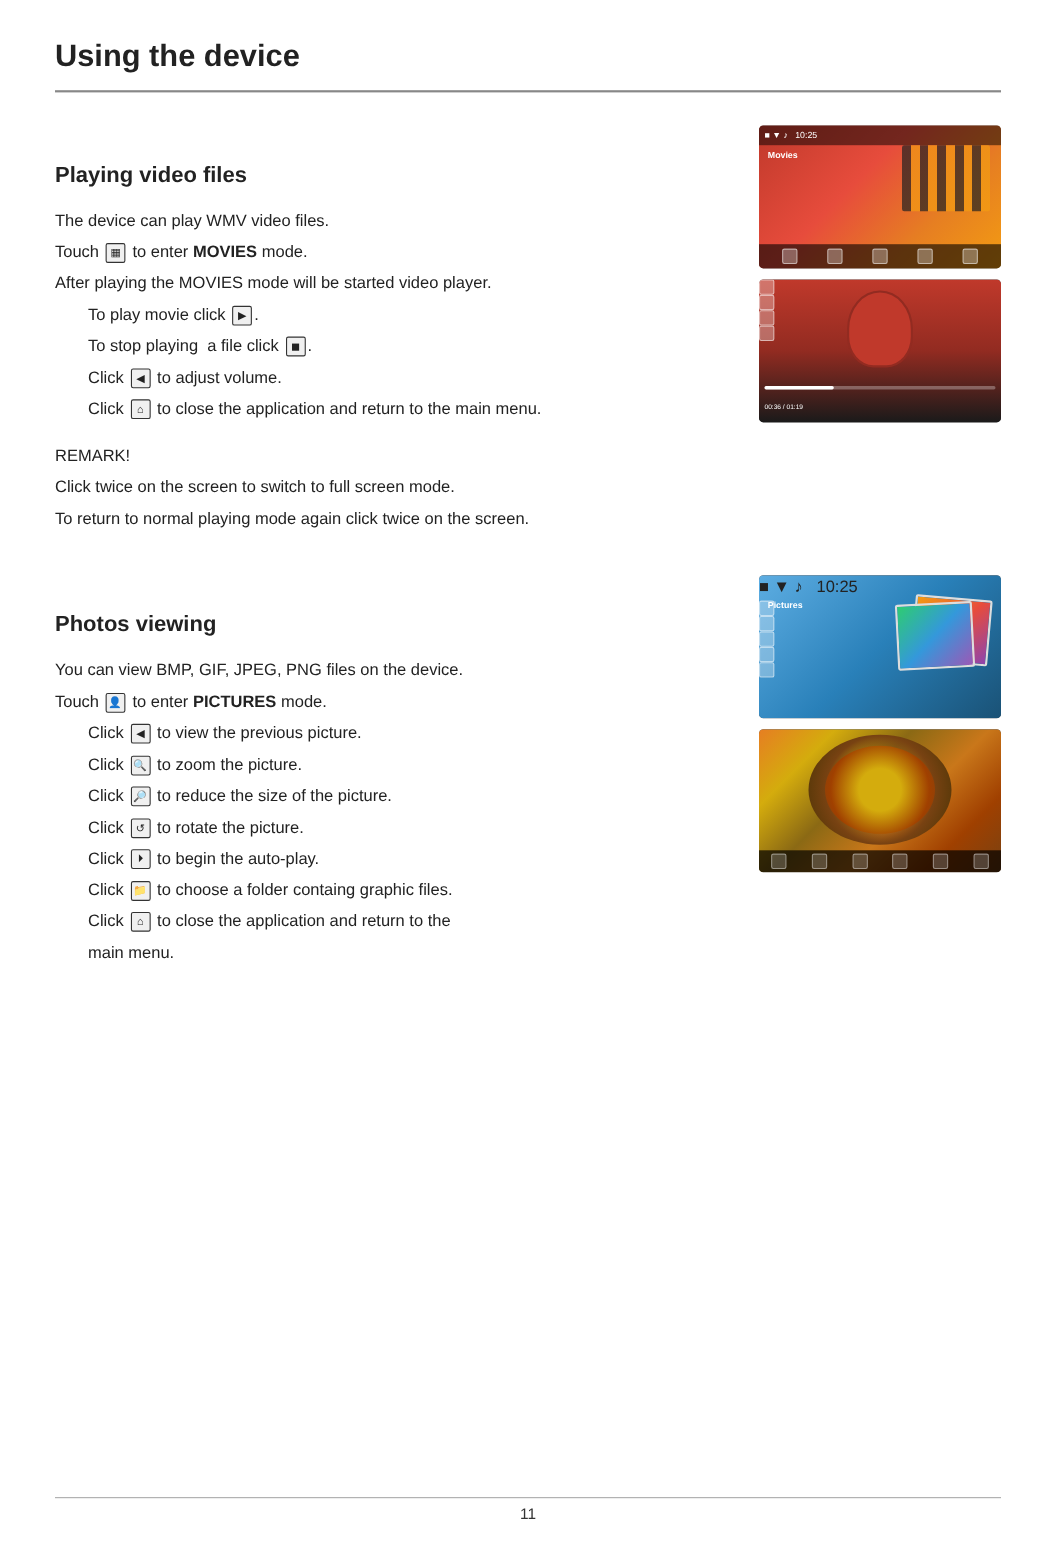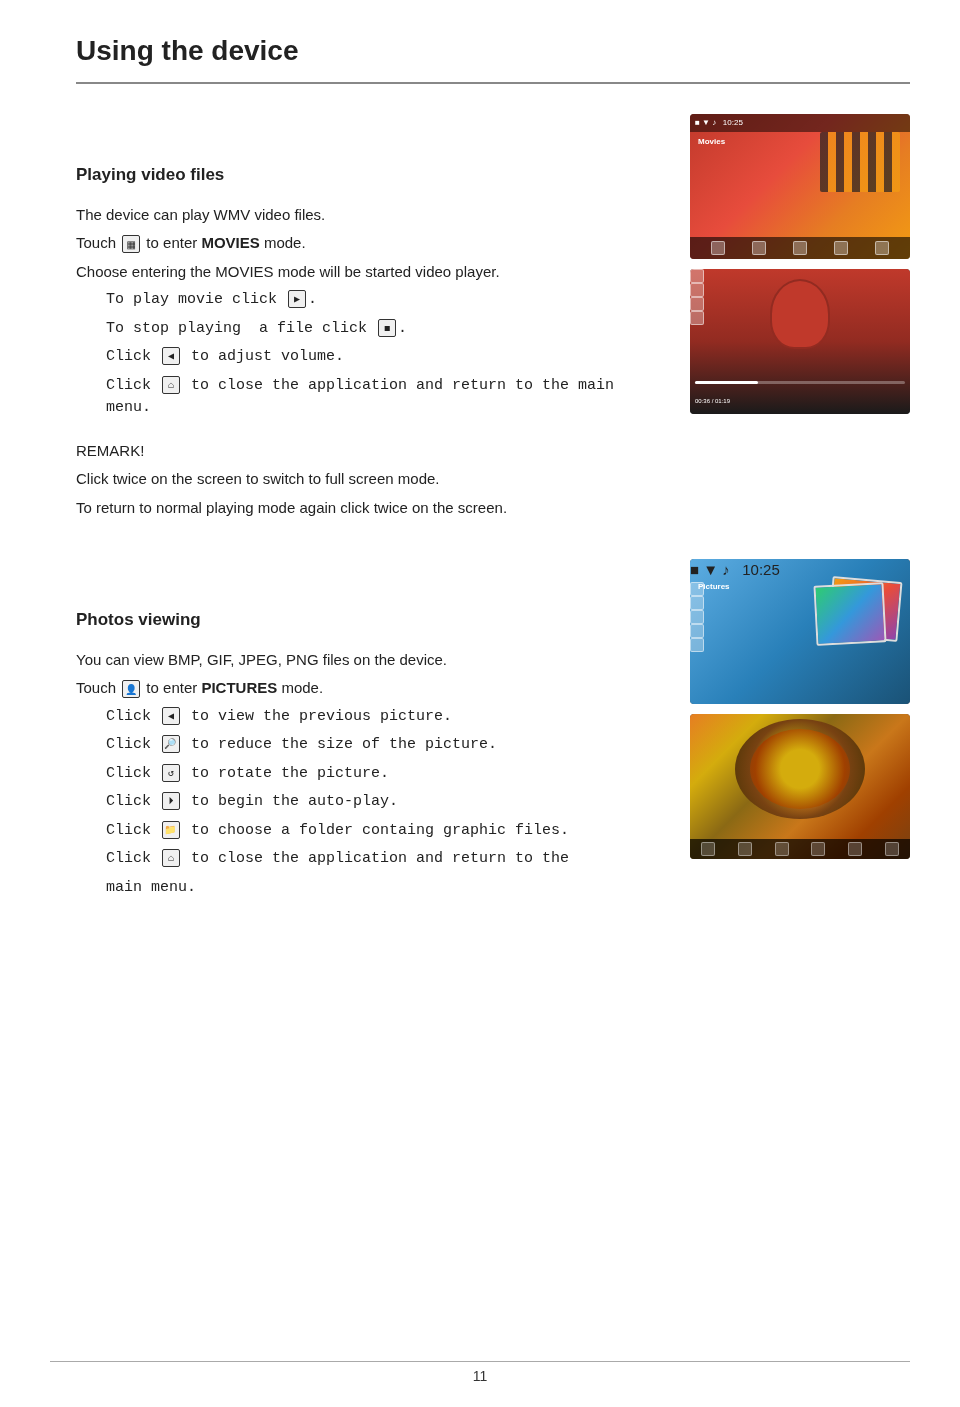--- a/index.html
+++ b/index.html
@@ -8,59 +8,59 @@
       background: #ffffff;
       color: #222;
       font-size: 15px;
       line-height: 1.5;
     }
     .page {
       width: 960px;
       min-height: 1407px;
       margin: 0 auto;
       background: #fff;
-      padding: 30px 50px 60px 76px;
+      padding: 30px 50px 60px 50px;
       position: relative;
     }
     
     .page-header {
       border-bottom: 2px solid #888;
       padding-bottom: 10px;
       margin-bottom: 30px;
     }
     .page-header h1 {
       font-size: 28px;
       font-weight: bold;
       color: #222;
     }
     
     .section-title {
-      font-size: 17px;
+      font-size: 20px;
       font-weight: bold;
       margin-bottom: 16px;
-      margin-top: 48px;
+      margin-top: 30px;
     }
     .content-block {
       display: flex;
       gap: 30px;
       margin-bottom: 20px;
     }
     .text-col {
       flex: 1;
     }
     .image-col {
       width: 220px;
       flex-shrink: 0;
       display: flex;
       flex-direction: column;
       gap: 10px;
     }
     .device-img {
       width: 220px;
-      height: 145px;
+      height: 130px;
       background: #555;
       border-radius: 4px;
       overflow: hidden;
       position: relative;
     }
     
     .movies-top {
       background: linear-gradient(135deg, #c0392b 0%, #e74c3c 40%, #e67e22 70%, #f39c12 100%);
       width: 100%;
       height: 100%;
@@ -258,21 +258,20 @@
     .remark-block {
       margin: 20px 0 10px 0;
     }
     .remark-title {
       font-weight: normal;
       font-size: 15px;
       margin-bottom: 6px;
     }
     .indent {
       margin-left: 30px;
-      font-family: Liberation Mono, monospace;
     }
     .section-separator {
       margin: 30px 0 0 0;
     }
     .page-number {
       position: absolute;
       bottom: 20px;
       left: 50%;
       transform: translateX(-50%);
       font-size: 14px;
@@ -318,21 +317,21 @@
       <div class="section-title">Playing video files</div>
 
       <p>
         <span>The device can play WMV video files.</span>
       </p>
       <p>
         <span>Touch</span>
         <span class="icon-inline">▦</span>
         to enter <strong>MOVIES</strong> mode.
       </p>
-      <p>Choose entering the MOVIES mode will be started video player.</p>
+      <p>After playing the MOVIES mode will be started video player.</p>
 
       <div class="indent">
         <p>
           To play movie click
           <span class="icon-inline">▶</span>.
         </p>
         <p>
           To stop playing &nbsp;a file click
           <span class="icon-inline">◼</span>.
         </p>
@@ -402,20 +401,25 @@
           <span>Touch</span>
           <span class="icon-inline">👤</span>
           to enter <strong>PICTURES</strong> mode.
         </p>
 
         <div class="indent">
           <p>
             <span>Click</span>
             <span class="icon-inline">◀</span>
             to view the previous picture.
+          </p>
+          <p>
+            <span>Click</span>
+            <span class="icon-inline">🔍</span>
+            to zoom the picture.
           </p>
           <p>
             <span>Click</span>
             <span class="icon-inline">🔎</span>
             to reduce the size of the picture.
           </p>
           <p>
             <span>Click</span>
             <span class="icon-inline">↺</span>
             to rotate the picture.

